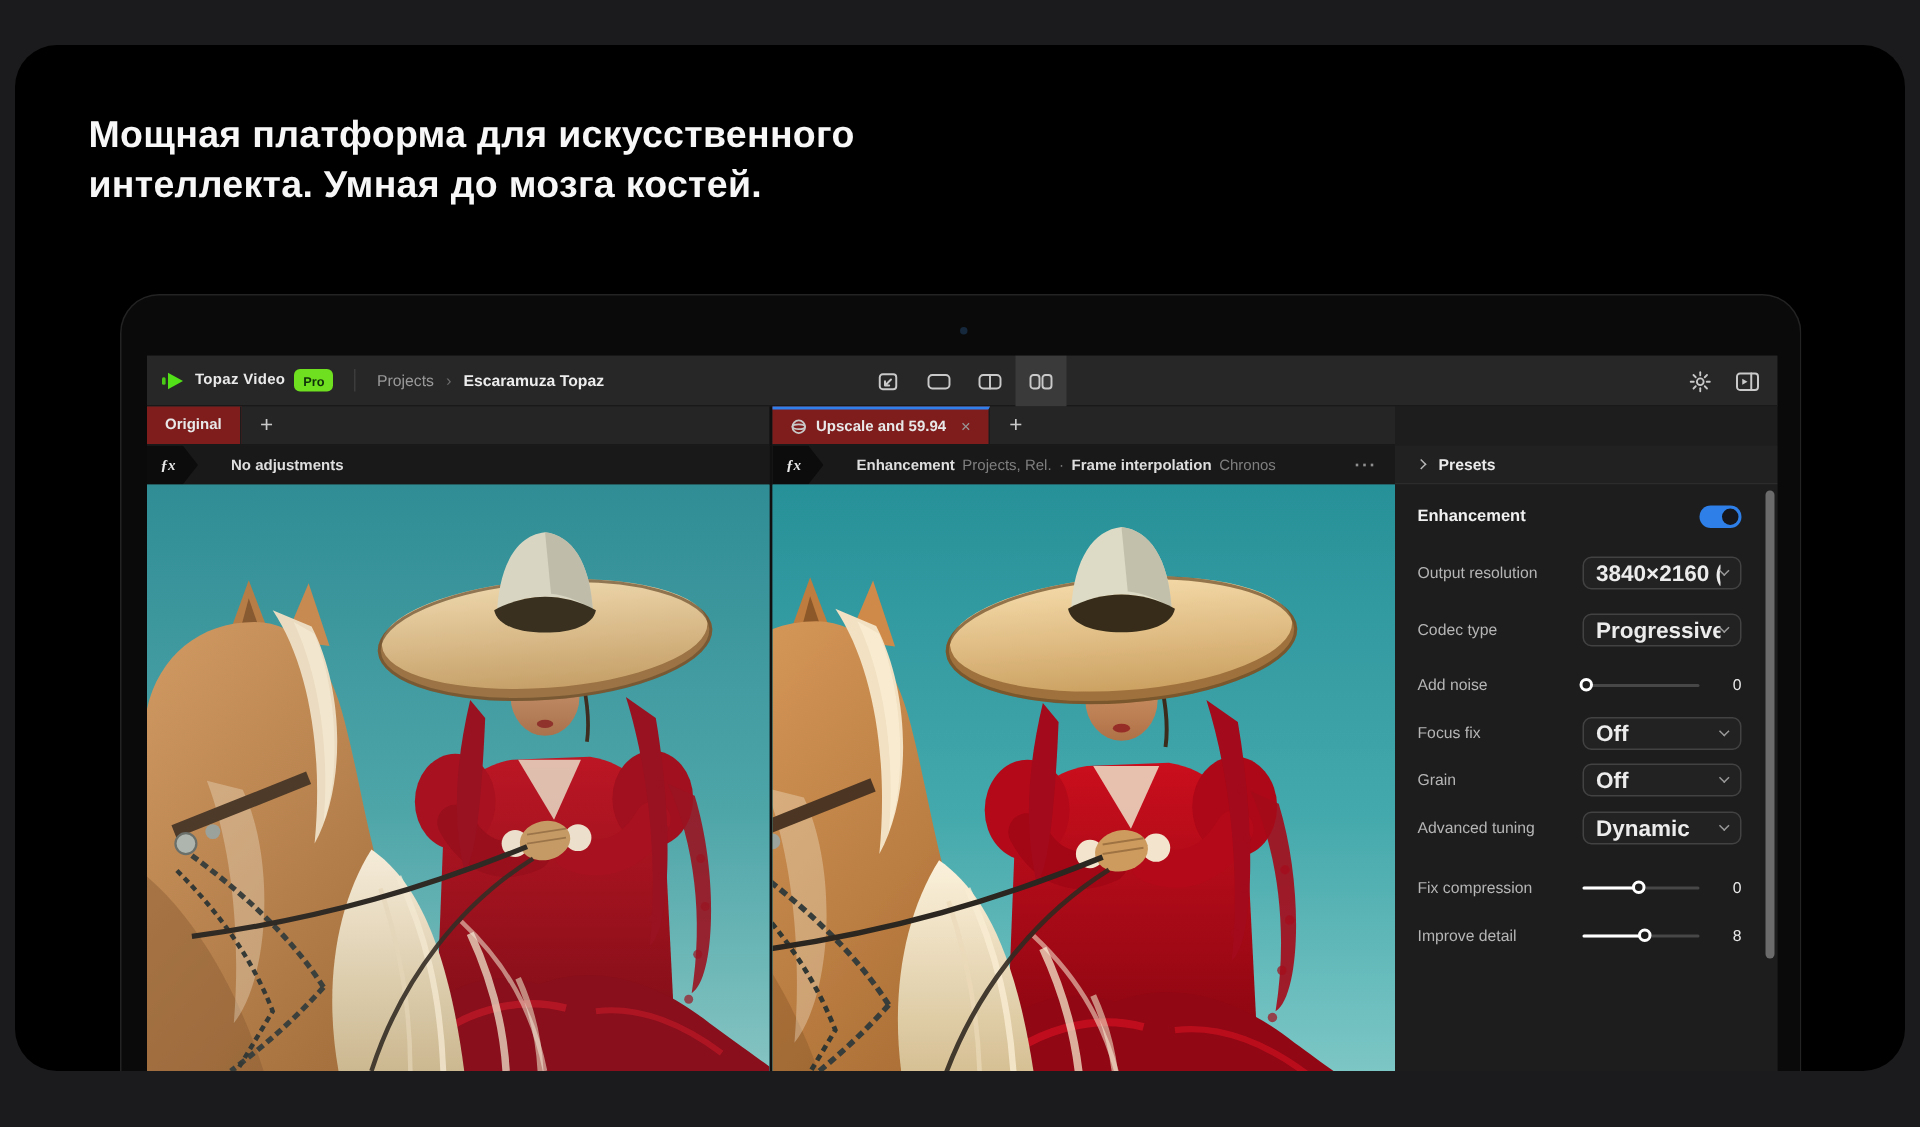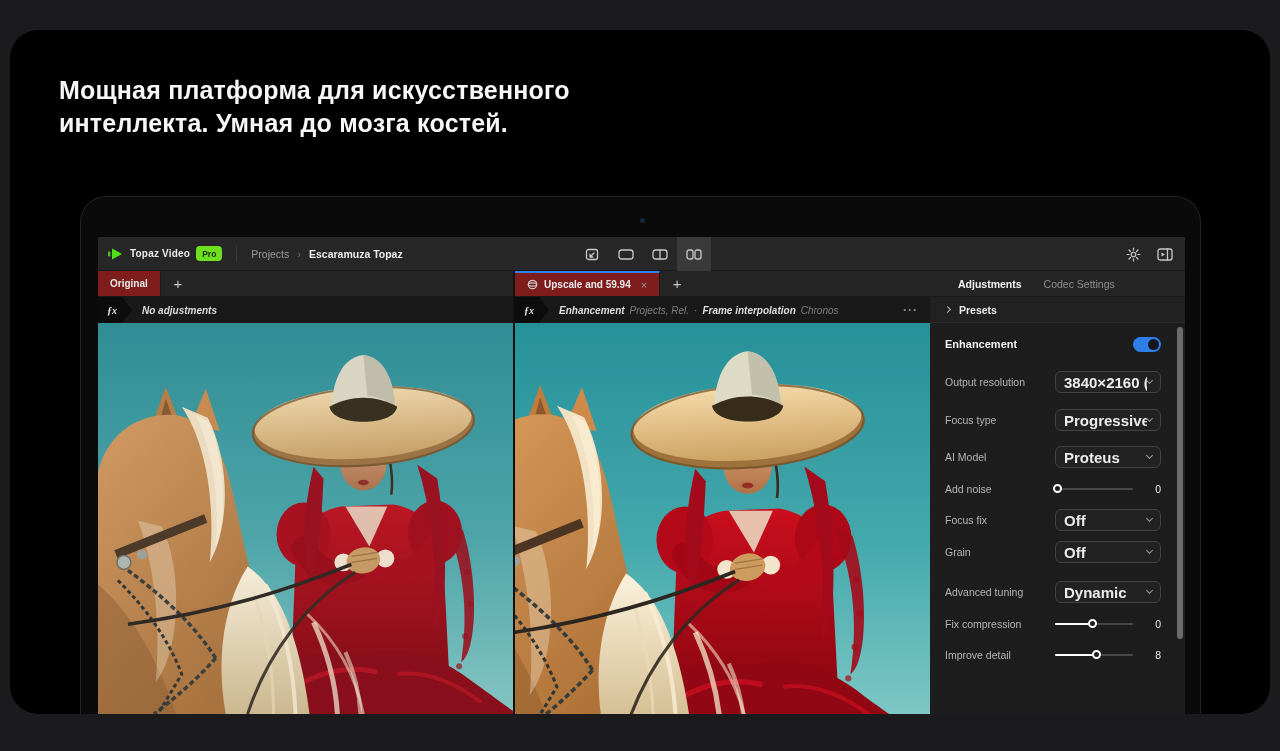--- a/index.html
+++ b/index.html
@@ -61,21 +61,21 @@
   .ptab-active { color:#f2f2f2; font-weight:700; }
   .ptab { color:#8f8f8f; font-weight:400; }
 
   
   .toolbars-row { position:absolute; left:0; top:60px; width:1087px; height:26px; display:flex; }
   .fxbar { width:415px; height:26px; background:#191919; display:flex; align-items:center; position:relative; }
   .fx-badge { width:34px; height:26px; background:#0c0c0c; display:flex; align-items:center;
               padding-left:9px; clip-path:polygon(0 0,70% 0,100% 50%,70% 100%,0 100%); }
   .fx-glyph { color:#e8e8e8; font-size:10px; font-style:italic; font-weight:600;
               font-family:"Liberation Serif","DejaVu Serif",serif; }
-  .fx-text { margin-left:10px; font-size:10px; color:#d6d6d6; display:flex; gap:5px; align-items:center; white-space:nowrap;font-style:italic; }
+  .fx-text { margin-left:22px; font-size:10px; color:#d6d6d6; display:flex; gap:5px; align-items:center; white-space:nowrap; }
   .fx-strong { color:#dedede; font-weight:700; }
   .fx-dim { color:#7f7f7f; }
   .more-dots { position:absolute; right:12px; color:#8f8f8f; font-size:12px; letter-spacing:1px; font-weight:700; }
   .presets-bar { width:255px; height:26px; background:#212121; border-bottom:1px solid #2c2c2c;
                  display:flex; align-items:center; gap:9px; padding-left:15px; }
   .presets-label { color:#eaeaea; font-size:10.5px; font-weight:700; }
   .chev-right { width:5px; height:5px; border-right:1.5px solid #b5b5b5; border-bottom:1.5px solid #b5b5b5;
                 transform:rotate(-45deg); }
 
   
@@ -316,26 +316,20 @@
           <div class="tab accent">
             <svg width="11" height="11" viewBox="0 0 12 12">
               <circle cx="6" cy="6" r="4.6" class="icon-stroke"></circle>
               <ellipse cx="6" cy="6" rx="4.6" ry="1.8" class="icon-stroke"></ellipse>
             </svg>
             <span class="tab-label">Upscale and 59.94</span>
             <span class="tab-close">×</span>
           </div>
           <div class="tab-add">+</div>
         </div>
-        <div class="strip strip-panel">
-          <div class="panel-tabs">
-            <span class="ptab-active">Adjustments</span>
-            <span class="ptab">Codec Settings</span>
-          </div>
-        </div>
       </div>
 
       <div class="toolbars-row">
         <div class="fxbar">
           <div class="fx-badge">
             <span class="fx-glyph">ƒx</span>
           </div>
           <div class="fx-text">
             <span class="fx-strong">No adjustments</span>
           </div>
@@ -382,30 +376,23 @@
           </div>
           <div id="panel-controls">
               <div class="ctl-row">
     <span class="ctl-label">Output resolution</span>
     <div class="select-pill">
       <span class="select-value">3840×2160 (4x ...</span>
       <span class="chev-down"></span>
     </div>
   </div>
               <div class="ctl-row">
-    <span class="ctl-label">Focus type</span>
+    <span class="ctl-label">Codec type</span>
     <div class="select-pill">
       <span class="select-value">Progressive</span>
-      <span class="chev-down"></span>
-    </div>
-  </div>
-              <div class="ctl-row">
-    <span class="ctl-label">AI Model</span>
-    <div class="select-pill">
-      <span class="select-value">Proteus</span>
       <span class="chev-down"></span>
     </div>
   </div>
               <div class="ctl-row">
     <span class="ctl-label">Add noise</span>
     <div class="slider-wrap">
       <div class="slider">
         <div class="slider-track"></div>
         <div class="slider-fill" style="width: 2%;"></div>
         <div class="slider-knob" style="left: 2%;"></div>

